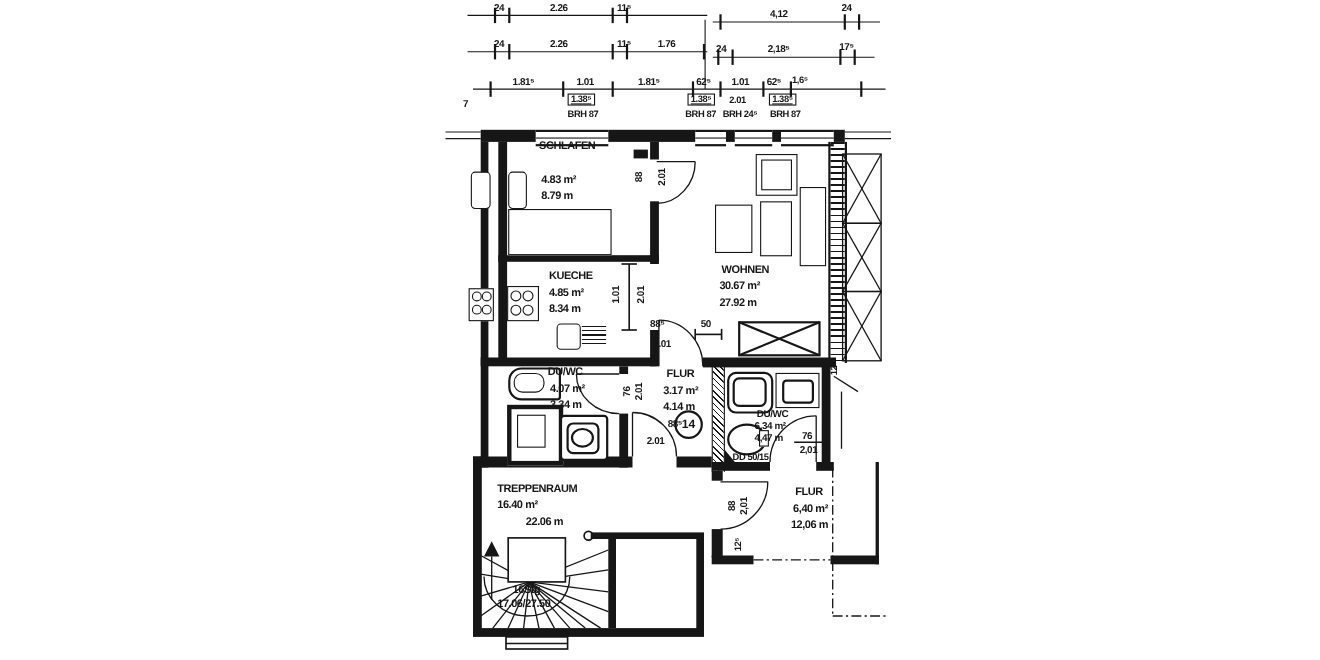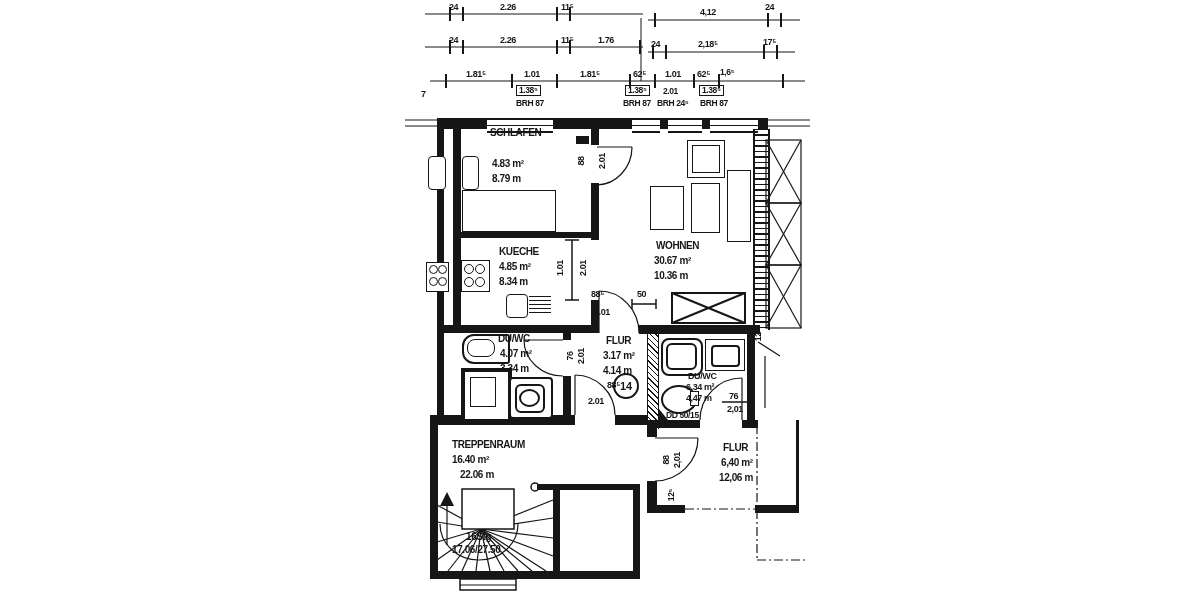--- a/index.html
+++ b/index.html
@@ -6,21 +6,21 @@
   #stage{position:relative;width:1200px;height:600px;background:#ffffff;overflow:hidden;
          font-family:"Liberation Sans","DejaVu Sans",sans-serif;color:#161616;}
   .wall{position:absolute;background:#161616;}
   .win{position:absolute;border-top:2px solid #161616;border-bottom:2px solid #161616;
        background:linear-gradient(#161616,#161616) center/100% 1px no-repeat;}
   .thin{position:absolute;background:#161616;}
   .box{position:absolute;border:1.5px solid #161616;background:#fff;}
   .t{position:absolute;font-weight:bold;white-space:nowrap;letter-spacing:-0.4px;line-height:1;}
   .s10{font-size:10px;} .s9{font-size:9px;} .s8{font-size:8.5px;}
   .v{transform:translate(-50%,-50%) rotate(-90deg);transform-origin:center;}
-  .bx{border:1.5px solid #161616;padding:0 2px;}
+  .bx{border:1.5px solid #161616;padding:0 2px;text-decoration:underline;}
   .hatchD{position:absolute;border-left:1.5px solid #161616;border-right:1.5px solid #161616;
     background:repeating-linear-gradient(45deg,#161616 0 1px,transparent 1px 4px);}
   .ladder{position:absolute;border-left:2px solid #161616;border-right:2px solid #161616;
     background:repeating-linear-gradient(180deg,#161616 0 1.5px,transparent 1.5px 5.5px);}
   .stripes{position:absolute;background:repeating-linear-gradient(180deg,#161616 0 1px,transparent 1px 4px);}
   .circle14{position:absolute;width:22px;height:22px;border:2px solid #161616;border-radius:50%;
     display:flex;align-items:center;justify-content:center;font-size:11px;font-weight:bold;background:#fff;}
   svg{position:absolute;left:0;top:0;}
 </style>
 </head>
@@ -261,21 +261,21 @@
   <span class="t s10" style="left:490px;top:128px">SCHLAFEN</span>
   <span class="t s10" style="left:492px;top:159px">4.83 m²</span>
   <span class="t s10" style="left:492px;top:174px">8.79 m</span>
 
   <span class="t s10" style="left:499px;top:247px">KUECHE</span>
   <span class="t s10" style="left:499px;top:262px">4.85 m²</span>
   <span class="t s10" style="left:499px;top:277px">8.34 m</span>
 
   <span class="t s10" style="left:656px;top:241px">WOHNEN</span>
   <span class="t s10" style="left:654px;top:256px">30.67 m²</span>
-  <span class="t s10" style="left:654px;top:271px">10.36 m</span>
+  <span class="t s10" style="left:654px;top:271px">27.92 m</span>
 
   <span class="t s10" style="left:498px;top:334px">DU/WC</span>
   <span class="t s10" style="left:500px;top:349px">4.07 m²</span>
   <span class="t s10" style="left:500px;top:364px">3.34 m</span>
 
   <span class="t s10" style="left:606px;top:336px">FLUR</span>
   <span class="t s10" style="left:603px;top:351px">3.17 m²</span>
   <span class="t s10" style="left:603px;top:366px">4.14 m</span>
   <div class="circle14" style="left:613px;top:373px">
     <span>14</span>
@@ -291,21 +291,21 @@
 
   <span class="t s10" style="left:723px;top:443px">FLUR</span>
   <span class="t s10" style="left:721px;top:458px">6,40 m²</span>
   <span class="t s10" style="left:719px;top:473px">12,06 m</span>
   <span class="t s9 v" style="left:666px;top:460px">88</span>
   <span class="t s9 v" style="left:677px;top:460px">2,01</span>
   <span class="t s8 v" style="left:671px;top:495px">12⁵</span>
 
   <span class="t s10" style="left:452px;top:440px">TREPPENRAUM</span>
   <span class="t s10" style="left:452px;top:455px">16.40 m²</span>
-  <span class="t s10" style="left:460px;top:470px">22.06 m</span>
+  <span class="t s10" style="left:478px;top:470px">22.06 m</span>
   <span class="t s10" style="left:466px;top:532px">16Stg</span>
   <span class="t s10" style="left:452px;top:545px">17.06/27.50</span>
 
   <span class="t s9 v" style="left:581px;top:161px">88</span>
   <span class="t s9 v" style="left:602px;top:161px">2.01</span>
   <span class="t s9 v" style="left:560px;top:268px">1.01</span>
   <span class="t s9 v" style="left:583px;top:268px">2.01</span>
   <span class="t s9" style="left:591px;top:290px">88⁵</span>
   <span class="t s9" style="left:594px;top:308px">2.01</span>
   <span class="t s9" style="left:637px;top:290px">50</span>

